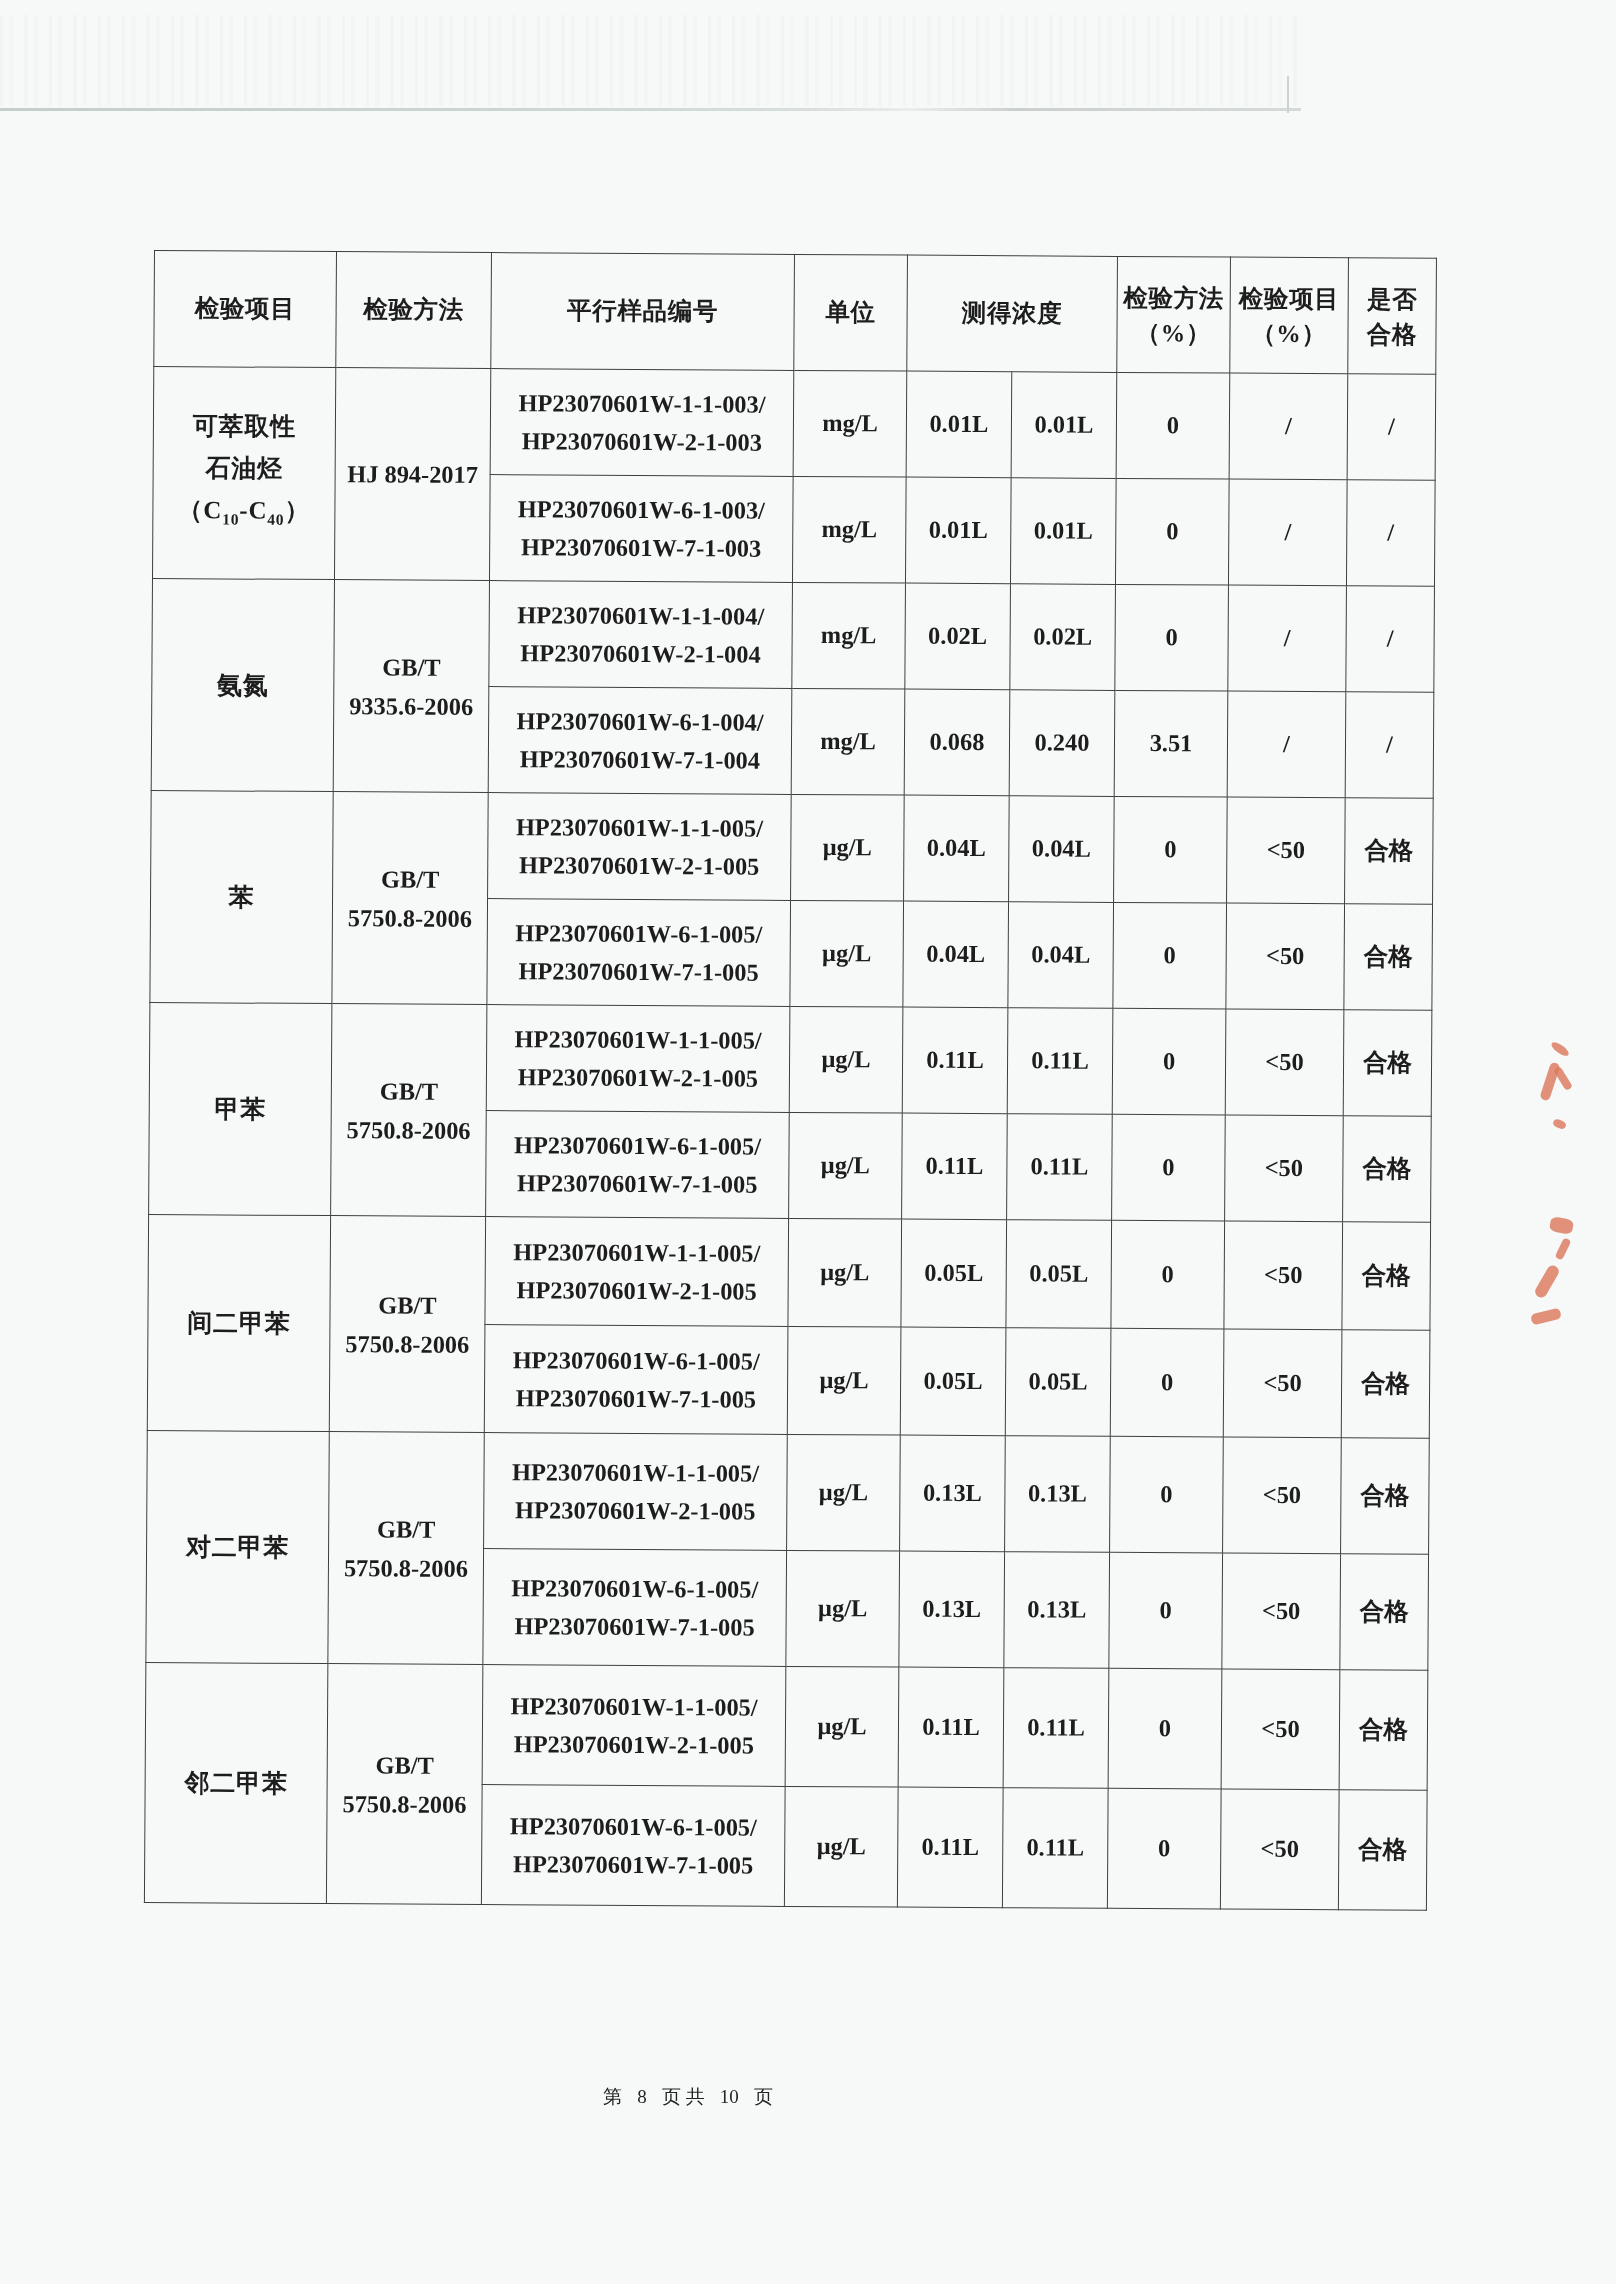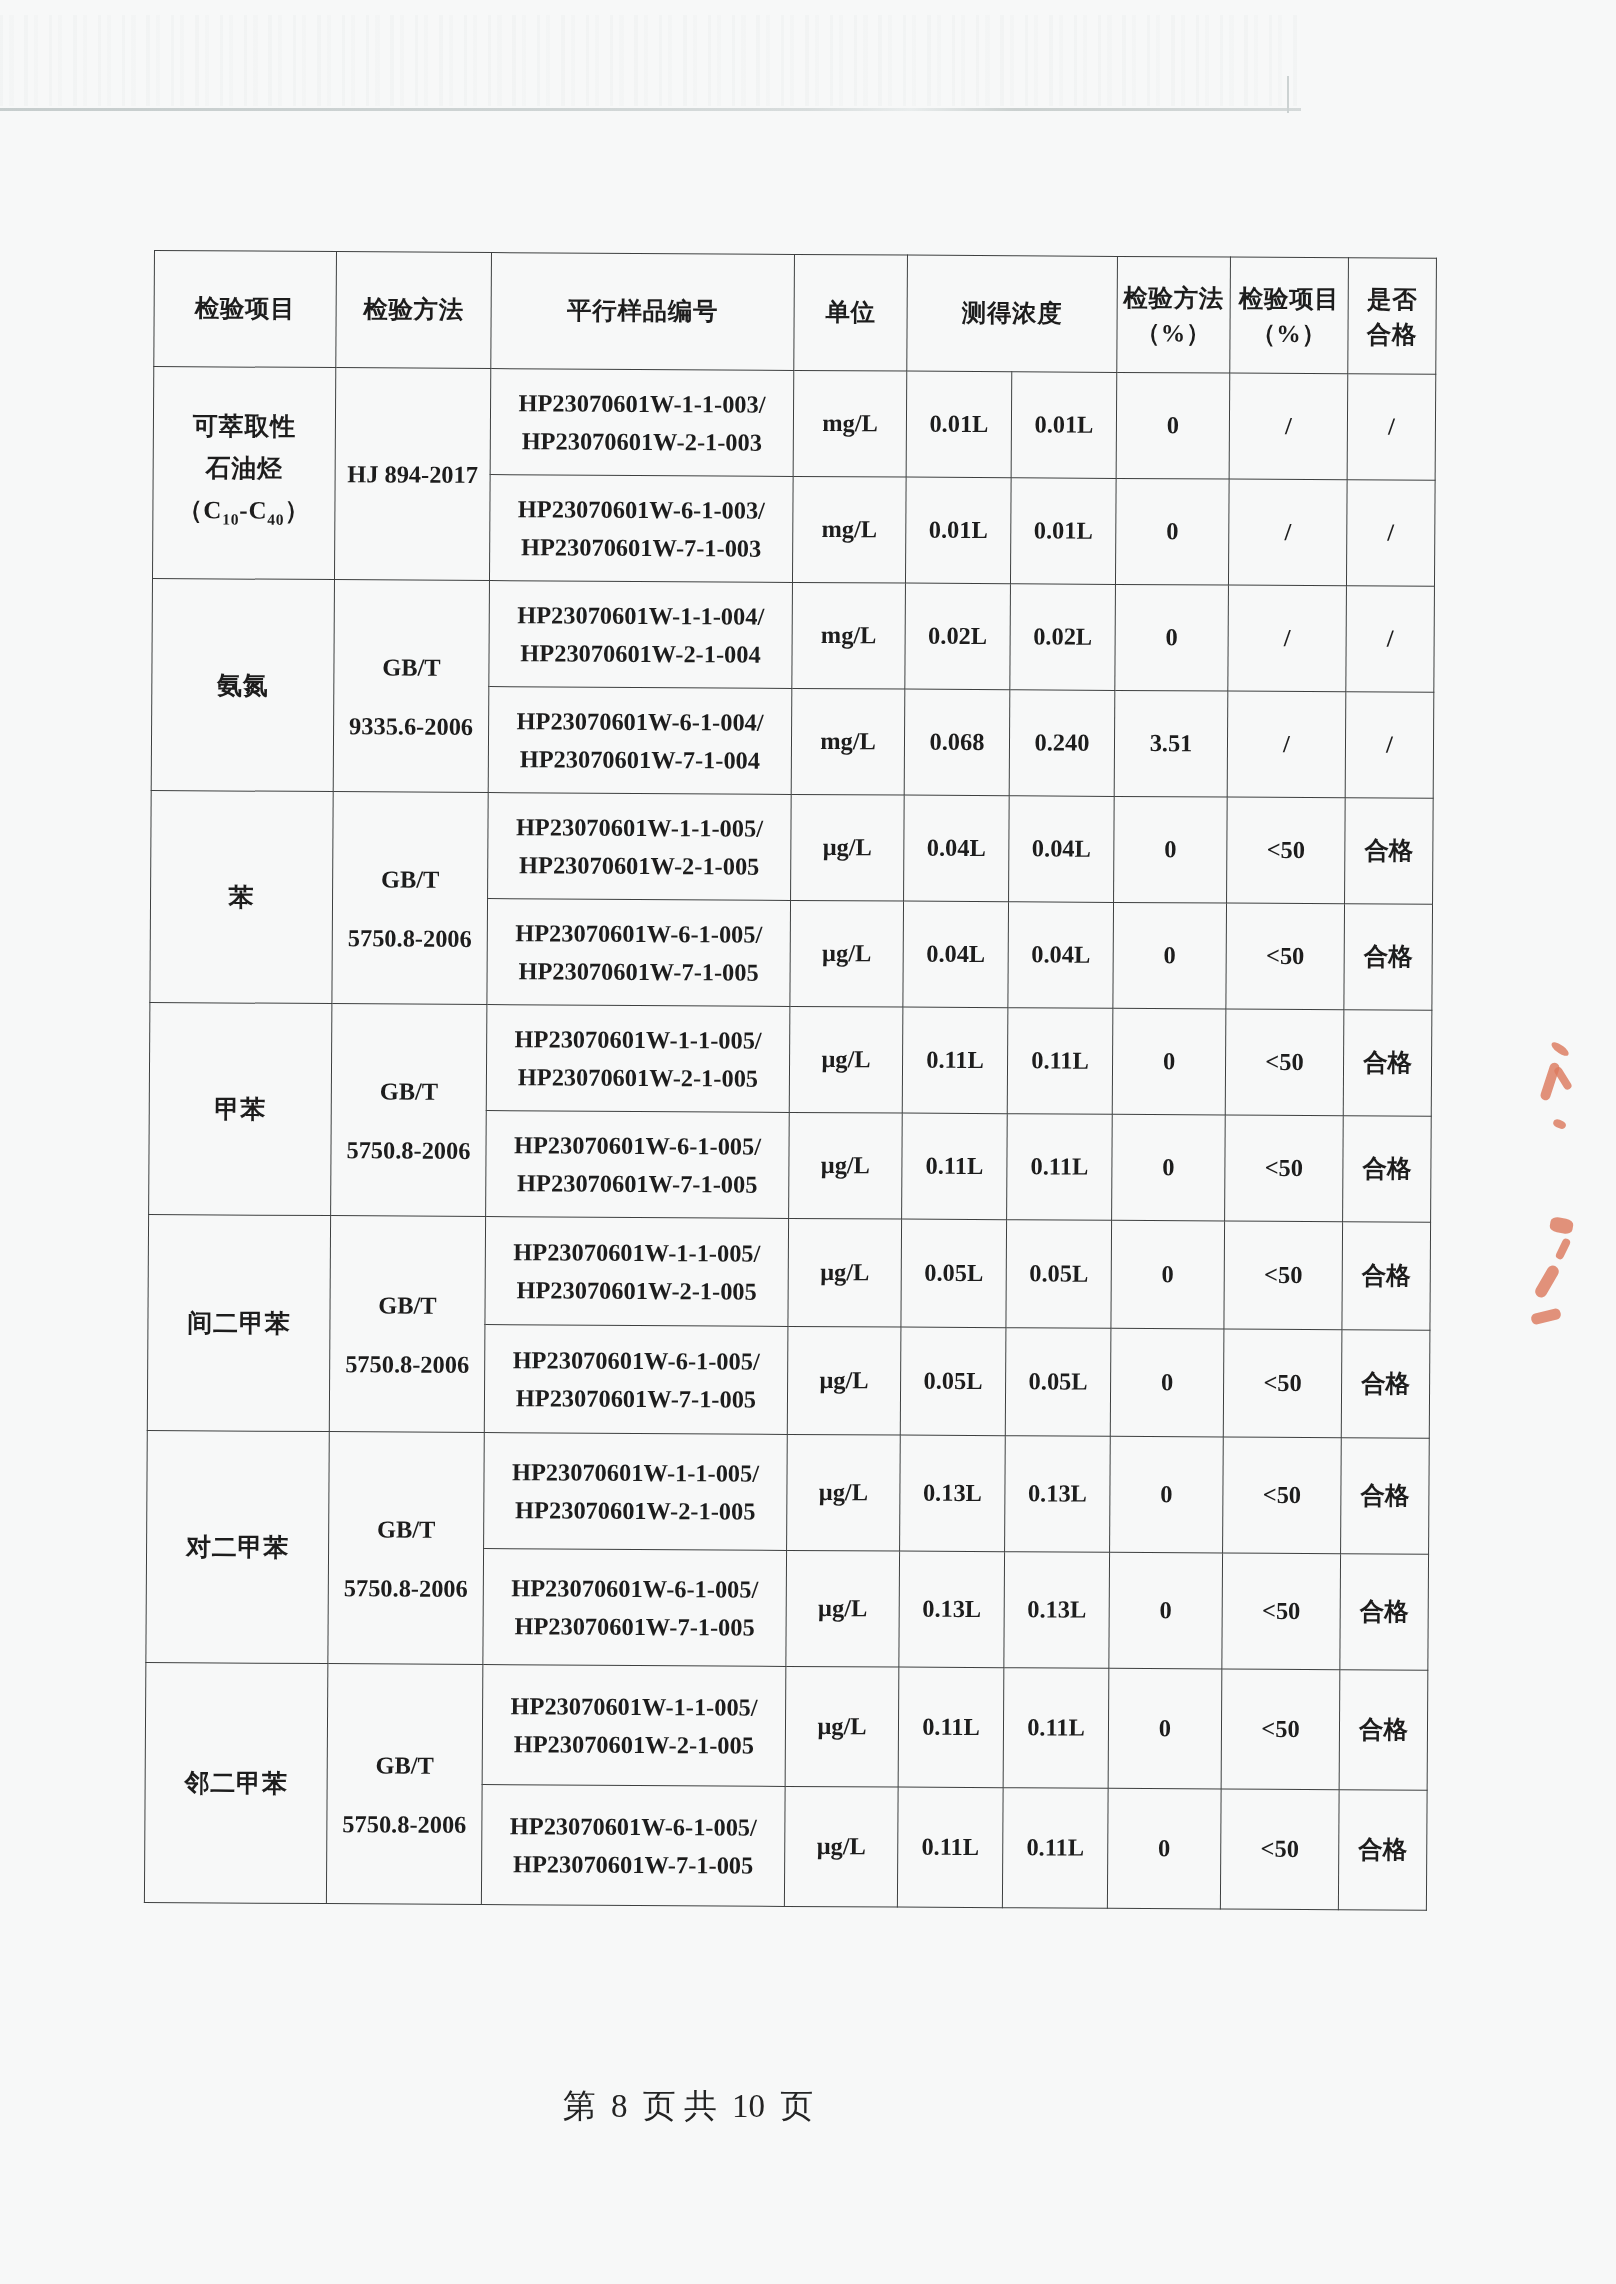--- a/index.html
+++ b/index.html
@@ -44,38 +44,38 @@
   }
   tr.hdr{height:116px;}
   tr.r{height:106px;}
   tr.h128{height:108px;}
   tr.h138{height:116px;}
   tr.h142{height:120px;}
   th{font-size:24.4px;letter-spacing:0.8px;}
   th div{line-height:35px;}
   td.item{font-size:25px;letter-spacing:0.8px;}
   td.item div{line-height:42px;}
-  td.method div{line-height:39px;margin-top:20px;}
+  td.method div{line-height:39px;}
   td.sample{font-size:24.4px;}
   td.sample div{line-height:38px;}
   .sub{font-size:0.62em;vertical-align:sub;}
   
   .mark{position:absolute;background:#dc7a5e;opacity:.82;}
   .m1{left:1550px;top:1045px;width:20px;height:8.4px;border-radius:45%;transform:rotate(35deg);}
   .m2{left:1545px;top:1062px;width:10px;height:39px;border-radius:5px;transform:rotate(18deg);}
   .m3{left:1559px;top:1066px;width:7.6px;height:25px;border-radius:4.2px;transform:rotate(-32deg);}
   .m4{left:1553px;top:1120px;width:12.6px;height:8.4px;border-radius:40%;transform:rotate(22deg);}
   .m5{left:1550px;top:1218px;width:23px;height:15px;border-radius:35%;transform:rotate(10deg);}
   .m6{left:1559px;top:1238px;width:8.4px;height:22px;border-radius:4.2px;transform:rotate(26deg);}
   .m7{left:1541px;top:1264px;width:11.8px;height:35px;border-radius:5.9px;transform:rotate(30deg);}
   .m8{left:1531px;top:1311px;width:30px;height:11px;border-radius:5px;transform:rotate(-14deg);}
   
   .footer{
     position:absolute;left:0;top:2084px;width:1376px;
-    text-align:center;font-size:33px;color:#242424;
+    text-align:center;font-size:19px;color:#242424;
   }
   .footer span{margin:0 7.6px;}
 </style>
 </head>
 <body>
 
 <div>
 
   <div class="scan-band"></div>
   <div class="scan-hline"></div>

